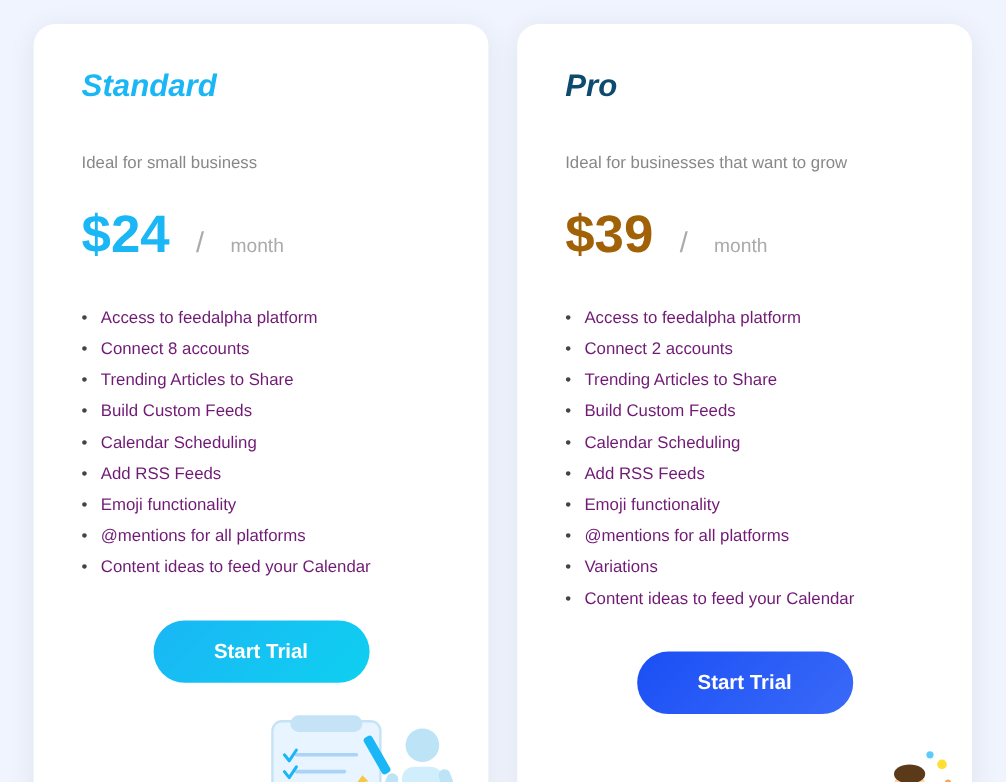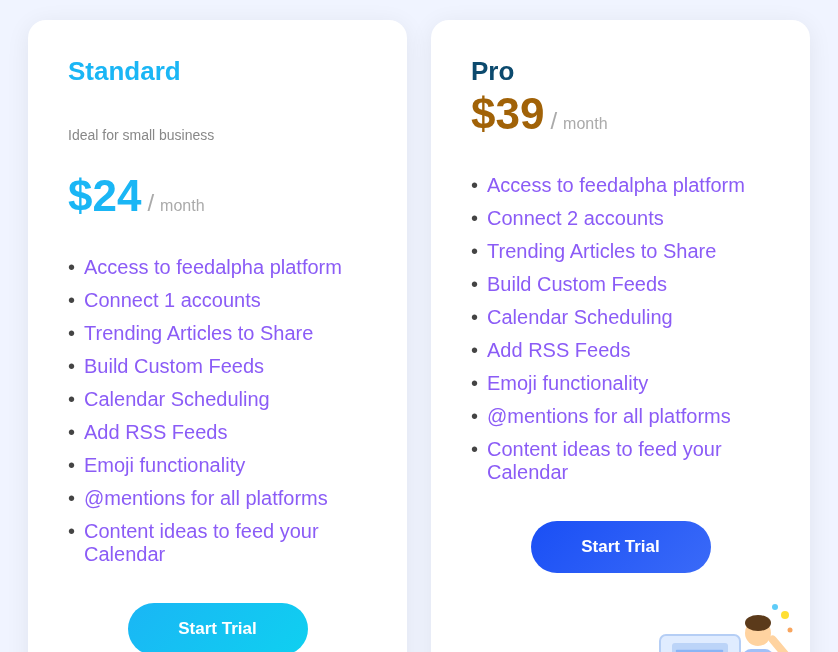--- a/index.html
+++ b/index.html
@@ -32,38 +32,39 @@
       position: relative;
       overflow: hidden;
       min-height: 620px;
       box-shadow: 0 4px 24px rgba(0,0,0,0.07);
     }
 
     .plan-name {
       font-size: 26px;
       font-weight: 800;
       color: #1ab6f5;
-      margin-bottom: 2px;
+      margin-bottom: 23px;
+      font-style: italic;
     }
 
     .plan-name.pro {
       color: #0c4a6e;
     }
 
     .plan-tagline {
       font-size: 14px;
       color: #888;
       margin-bottom: 28px;
       margin-top: 40px;
     }
 
     .price-row {
       display: flex;
       align-items: baseline;
-      gap: 4px;
+      gap: 20px;
       margin-bottom: 30px;
     }
 
     .price-amount {
       font-size: 44px;
       font-weight: 800;
       color: #1ab6f5;
     }
 
     .price-amount.pro {
@@ -81,22 +82,22 @@
       color: #aaa;
     }
 
     .features-list {
       list-style: none;
       padding: 0;
       margin-bottom: 36px;
     }
 
     .features-list li {
-      font-size: 20px;
-      color: #8b5cf6;
+      font-size: 14px;
+      color: #701a75;
       padding: 5px 0;
       position: relative;
       padding-left: 16px;
     }
 
     .features-list li::before {
       content: '•';
       position: absolute;
       left: 0;
       color: #444;
@@ -159,21 +160,21 @@
   <div class="card">
     <div class="plan-name">Standard</div>
     <div class="plan-tagline">Ideal for small business</div>
     <div class="price-row">
       <span class="price-amount">$24</span>
       <span class="price-slash">/</span>
       <span class="price-period">month</span>
     </div>
     <ul class="features-list">
       <li>Access to feedalpha platform</li>
-      <li>Connect 1 accounts</li>
+      <li>Connect 8 accounts</li>
       <li>Trending Articles to Share</li>
       <li>Build Custom Feeds</li>
       <li>Calendar Scheduling</li>
       <li>Add RSS Feeds</li>
       <li>Emoji functionality</li>
       <li>@mentions for all platforms</li>
       <li>Content ideas to feed your Calendar</li>
     </ul>
     <button class="cta-button standard">Start Trial</button>
 
@@ -202,34 +203,36 @@
         <rect x="167" y="94" width="10" height="28" rx="5" fill="#d0eefb"></rect>
 
         <rect x="137" y="52" width="10" height="28" rx="5" fill="#bde3f7" transform="rotate(20 137 52)"></rect>
         <rect x="177" y="52" width="10" height="28" rx="5" fill="#bde3f7" transform="rotate(-20 177 52)"></rect>
       </svg>
     </div>
   </div>
 
   <div class="card">
     <div class="plan-name pro">Pro</div>
+    <div class="plan-tagline">Ideal for businesses that want to grow</div>
     <div class="price-row">
       <span class="price-amount pro">$39</span>
       <span class="price-slash">/</span>
       <span class="price-period">month</span>
     </div>
     <ul class="features-list">
       <li>Access to feedalpha platform</li>
       <li>Connect 2 accounts</li>
       <li>Trending Articles to Share</li>
       <li>Build Custom Feeds</li>
       <li>Calendar Scheduling</li>
       <li>Add RSS Feeds</li>
       <li>Emoji functionality</li>
       <li>@mentions for all platforms</li>
+      <li>Variations</li>
       <li>Content ideas to feed your Calendar</li>
     </ul>
     <button class="cta-button pro">Start Trial</button>
 
     <div class="illustration">
       <svg class="illus-svg pro" width="200" height="130" viewBox="0 0 200 130" fill="none" xmlns="http://www.w3.org/2000/svg">
 
         <rect x="20" y="80" width="160" height="10" rx="5" fill="#c5d8f5"></rect>
         <rect x="30" y="90" width="12" height="35" rx="4" fill="#d0dff5"></rect>
         <rect x="155" y="90" width="12" height="35" rx="4" fill="#d0dff5"></rect>

